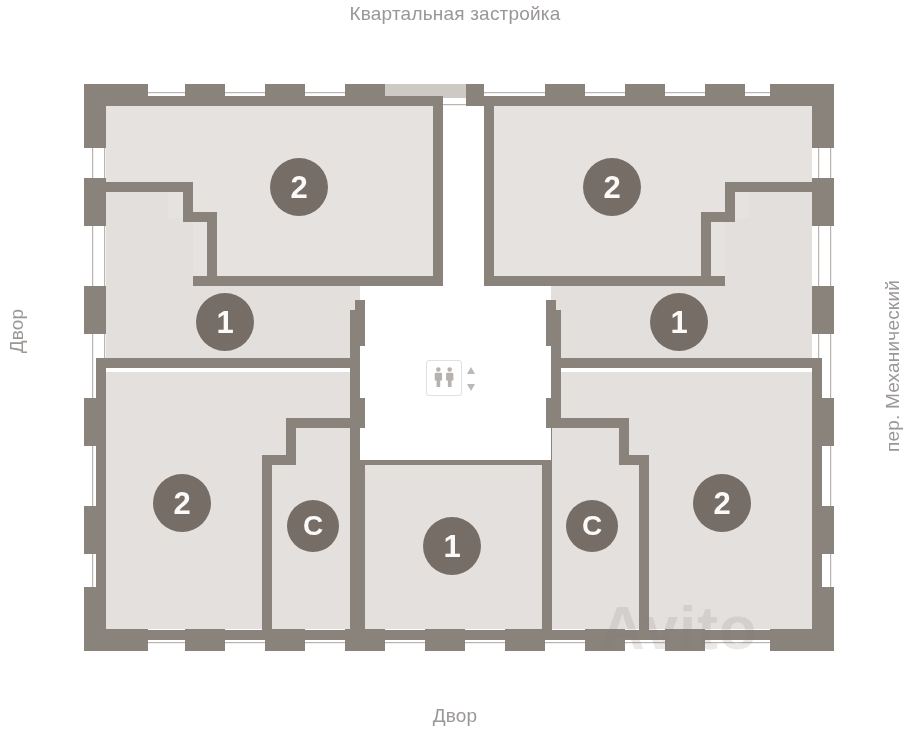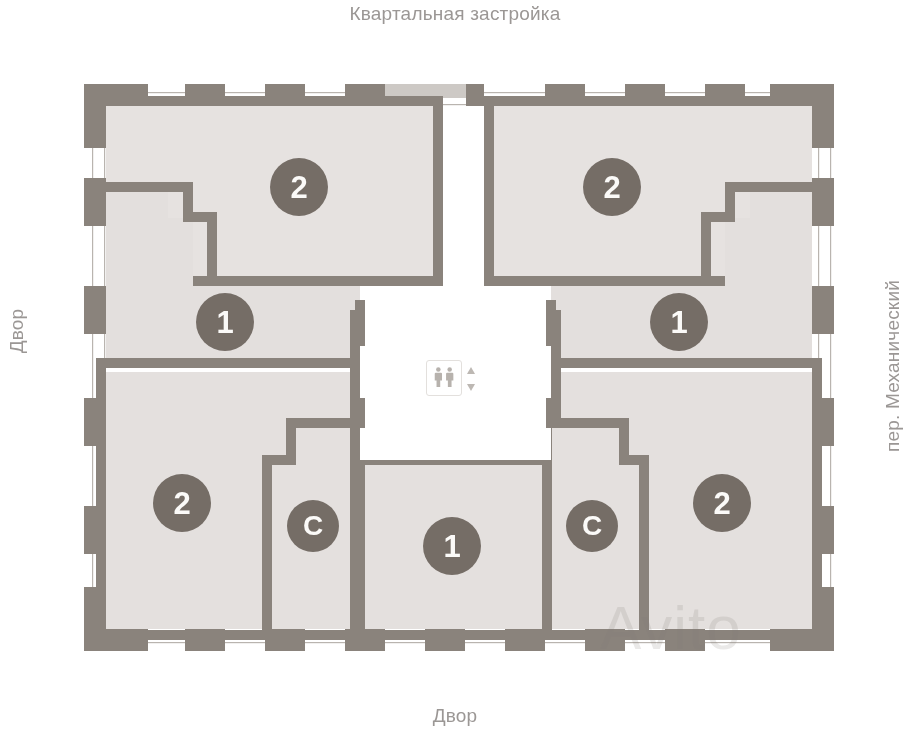--- a/index.html
+++ b/index.html
@@ -109,21 +109,21 @@
     left: 40px;
     top: 6px;
     width: 10px;
     height: 26px;
   }
   .watermark {
     position: absolute;
     left: 600px;
     top: 592px;
     font-size: 62px;
-    font-weight: 400;
+    font-weight: 700;
     letter-spacing: 1px;
     color: rgba(130,124,118,0.17);
     user-select: none;
     white-space: nowrap;
   }
 </style>
 </head>
 <body>
 
 <div id="plan-root">

